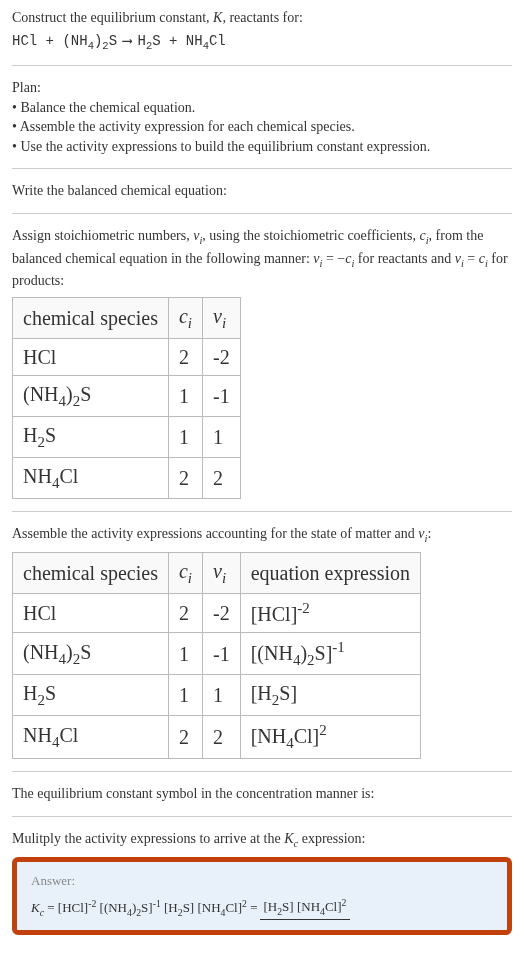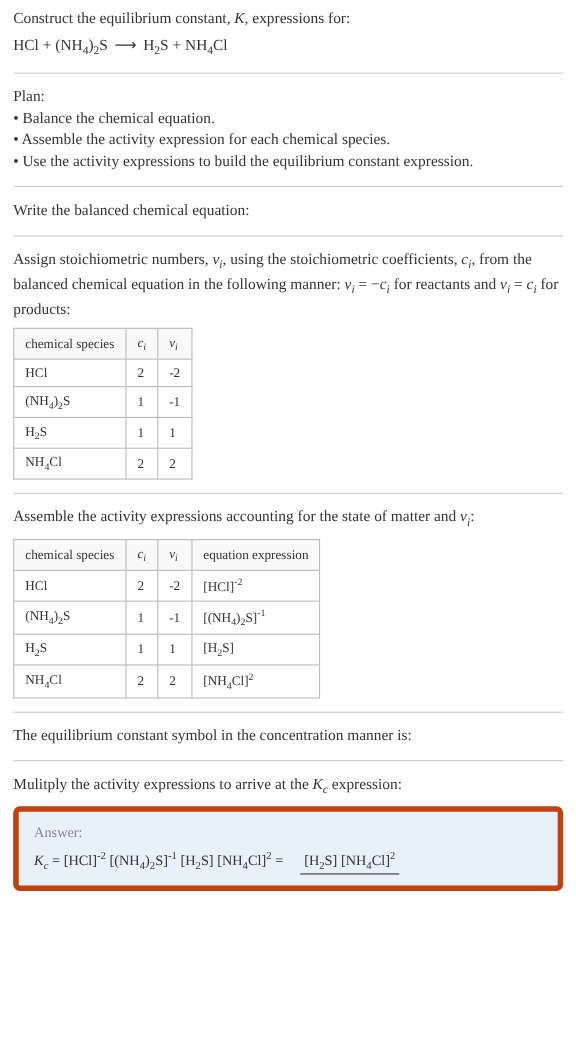--- a/index.html
+++ b/index.html
@@ -18,21 +18,21 @@
     }
     .section {
       margin-bottom: 4px;
     }
     hr {
       border: none;
       border-top: 1px solid #ccc;
       margin: 12px 0;
     }
     .eq {
-      font-family: Liberation Serif, serif;
+      font-family: Liberation Mono, monospace;
       margin: 4px 0;
     }
     sub {
       font-size: 0.75em;
       vertical-align: sub;
     }
     sup {
       font-size: 0.75em;
       vertical-align: super;
     }
@@ -52,21 +52,21 @@
     table {
       border-collapse: collapse;
       margin: 6px 0;
     }
     td, th {
       border: 1px solid #bbb;
       padding: 4px 10px;
       text-align: left;
       font-weight: normal;
       font-family: Georgia, serif;
-      font-size: 12px;
+      font-size: 20px;
     }
     th {
       background: #f9f9f9;
     }
     .answer-box {
       background: #e8f0fa;
       border: 5px solid #c2410c;
       border-radius: 6px;
       padding: 10px 14px;
       margin-top: 6px;
@@ -88,30 +88,30 @@
       padding: 0 4px;
     }
     .frac .den {
       display: block;
       padding: 0 4px;
     }
     .kc-line {
       display: flex;
       align-items: center;
       flex-wrap: nowrap;
-      gap: 13px;
+      gap: 0;
       font-size: 13px;
     }
   </style>
 </head>
 <body>
 
 <div class="section">
   <div>
-    <span>Construct the equilibrium constant, </span><span class="italic">K</span><span>, expressions for:</span>
+    <span>Construct the equilibrium constant, </span><span class="italic">K</span><span>, reactants for:</span>
   </div>
   <div class="eq">
     HCl + (NH<sub>4</sub>)<sub>2</sub>S<span class="arrow">⟶</span>H<sub>2</sub>S + NH<sub>4</sub>Cl
   </div>
 </div>
 
 <hr>
 
 <div class="section">
   <div>Plan:</div>

